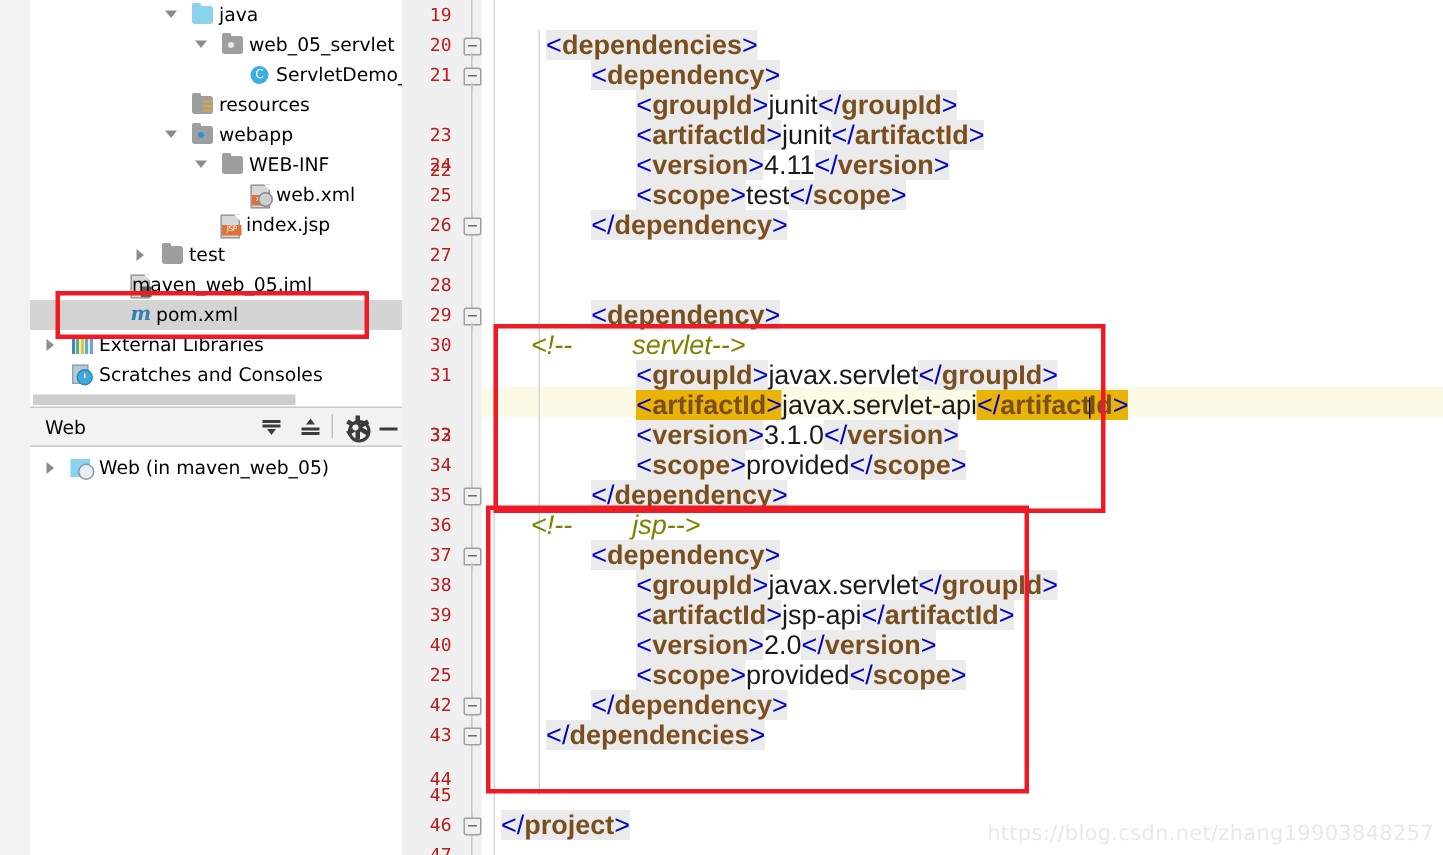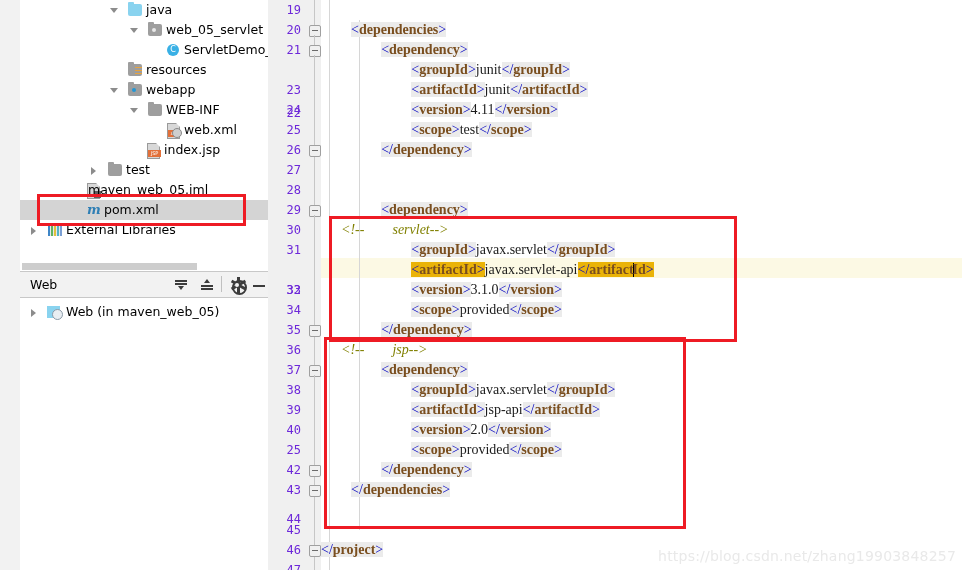--- a/index.html
+++ b/index.html
@@ -85,37 +85,37 @@
   .ic-min::before{content:"";position:absolute;left:3px;top:9px;width:12px;height:1.5px;background:#3c3c3c;}
   .web-body{position:relative;background:#fff;height:273px;}
   .web-row{position:relative;height:22px;line-height:22px;font-size:12.5px;}
   .webmod-ic{position:absolute;top:5px;left:0px;width:13px;height:12px;background:#89d3ef;}
   .webmod-ic::after{content:"";position:absolute;right:-3px;bottom:-2px;width:9px;height:9px;border-radius:50%;background:#e9eef2;border:1px solid #8a9aa8;}
 
   
   .editor{position:absolute;left:268px;top:0;width:694px;height:570px;background:#ffffff;}
   .gutter{position:absolute;left:0;top:0;width:53px;height:570px;background:#f0f0f0;}
   .gutter-line{position:absolute;right:20px;width:40px;text-align:right;height:20px;line-height:20px;
-     font-family:"DejaVu Sans Mono","Liberation Mono",monospace;font-size:12px;color:#6d28d9;}
+     font-family:"DejaVu Sans Mono","Liberation Mono",monospace;font-size:12px;color:#b91c1c;}
   .fold-rail{position:absolute;left:46px;top:0;width:1px;height:570px;background:#c6c6c6;}
   .fold{position:absolute;left:41px;width:11px;height:11px;}
   .fold .bx{position:absolute;left:0;top:0;width:10px;height:10px;border:1px solid #a0a0a0;background:#f0f0f0;}
   .fold .bx::after{content:"";position:absolute;left:2px;top:4px;width:6px;height:1px;background:#6b6b6b;}
   .fold.start .bx{border-radius:2px 2px 1px 1px;}
   .fold.start::after{content:"";position:absolute;left:4.5px;top:10px;width:1px;height:5px;background:#c6c6c6;}
   .fold.end .bx{border-radius:1px 1px 2px 2px;}
   .fold.end::before{content:"";position:absolute;left:4.5px;top:-5px;width:1px;height:5px;background:#c6c6c6;}
 
   .code-area{position:absolute;left:53px;top:0;width:641px;height:570px;overflow:hidden;}
   .cur-line{position:absolute;left:0;top:258px;width:641px;height:20px;background:#fcf9e4;}
   .cur-line-gut{position:absolute;left:0;top:258px;width:53px;height:20px;background:#fcf6dd;}
   .indent-guide{position:absolute;width:1px;background:#d6d6d6;}
 
   .cl{position:absolute;left:0;height:20px;line-height:20px;white-space:pre;
-      font-family:Liberation Serif, serif;font-size:14px;}
+      font-family:Liberation Sans, sans-serif;font-size:18px;padding-left:13px;}
   .br{color:#0000c0;}  
   .tgo{color:#7a4e1e;font-weight:bold;} 
   .tx{color:#1a1a1a;}          
   .cm{color:#808000;font-style:italic;margin-left:20px;} 
   .tagbg{background:#ebebeb;}
   .selbg{background:#eab308;}
   .caret{display:inline-block;width:0;border-left:1.5px solid #000;height:14px;vertical-align:-3px;margin:0 -1px;}
 
   
   .redbox{position:absolute;border:3px solid #ee1b24;pointer-events:none;}
@@ -210,20 +210,29 @@
             <span class="mvn-ic">m</span>
           </span>
           <span class="tlabel" style="left:84px">pom.xml</span>
         </div>
         <div class="trow">
           <span class="arrow right" style="left:8px"></span>
           <span class="ticon" style="left:28px">
             <span class="lib-ic"></span>
           </span>
           <span class="tlabel" style="left:46px">External Libraries</span>
+        </div>
+        <div class="trow">
+          <span class="ticon" style="left:28px">
+            <span class="scr-ic">
+              <span class="pg"></span>
+              <span class="clk"></span>
+            </span>
+          </span>
+          <span class="tlabel" style="left:46px">Scratches and Consoles</span>
         </div>
       </div>
   </div>
   <div class="tree-hscroll">
     <div class="thumb"></div>
   </div>
 
   <div class="web-panel">
     <div class="web-header">
       <span class="web-title">Web</span>

